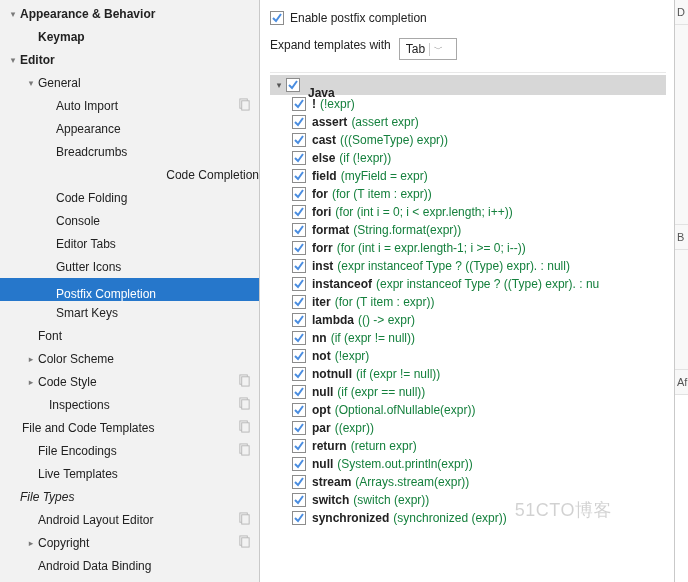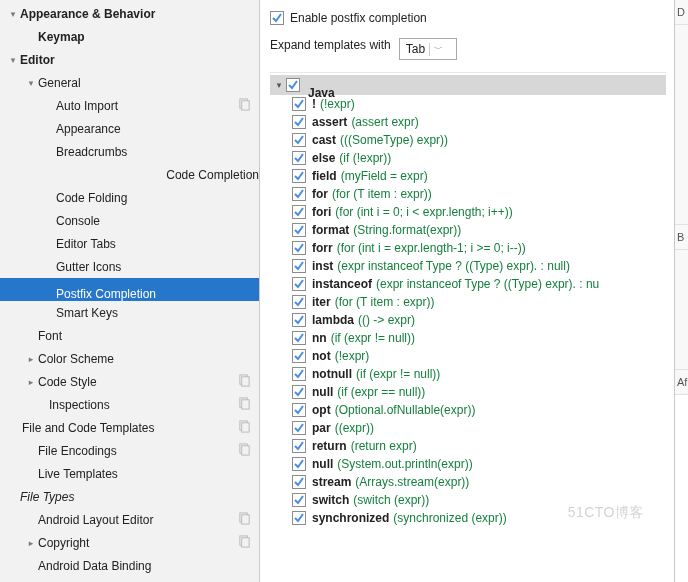--- a/index.html
+++ b/index.html
@@ -33,21 +33,21 @@
 .template-root .lang { font-weight: 700; margin-left: 2px; margin-top: 15px; }
 .template-item { display: flex; align-items: center; height: 18px; padding-left: 22px; white-space: nowrap; }
 .template-item .name { font-weight: 700; margin-right: 4px; }
 .template-item .example { color: #15803d; }
 
 
 .right { width: 14px; border-left: 1px solid #c9c9c9; display: flex; flex-direction: column; font-size: 11px; color: #555; }
 .right .cell { padding: 6px 2px; border-bottom: 1px solid #e2e2e2; white-space: pre; overflow: hidden; background: #f8f8f8; }
 .right .gap { flex: 1; }
 
-.watermark { position: fixed; right: 44px; bottom: 60px; font-size: 14px; color: rgba(0,0,0,.18); pointer-events: none; letter-spacing: .5px; }
+.watermark { position: fixed; right: 76px; bottom: 60px; font-size: 18px; color: rgba(0,0,0,.18); pointer-events: none; letter-spacing: .5px; }
 </style>
 </head>
 <body>
 
 <div class="layout">
   <div class="sidebar" id="sidebar">
       <div class="tree-row" style="padding-left: 6px;">
         <span class="tree-arrow">▾</span>
         <span class="tree-label bold">Appearance &amp; Behavior</span>
       </div>

